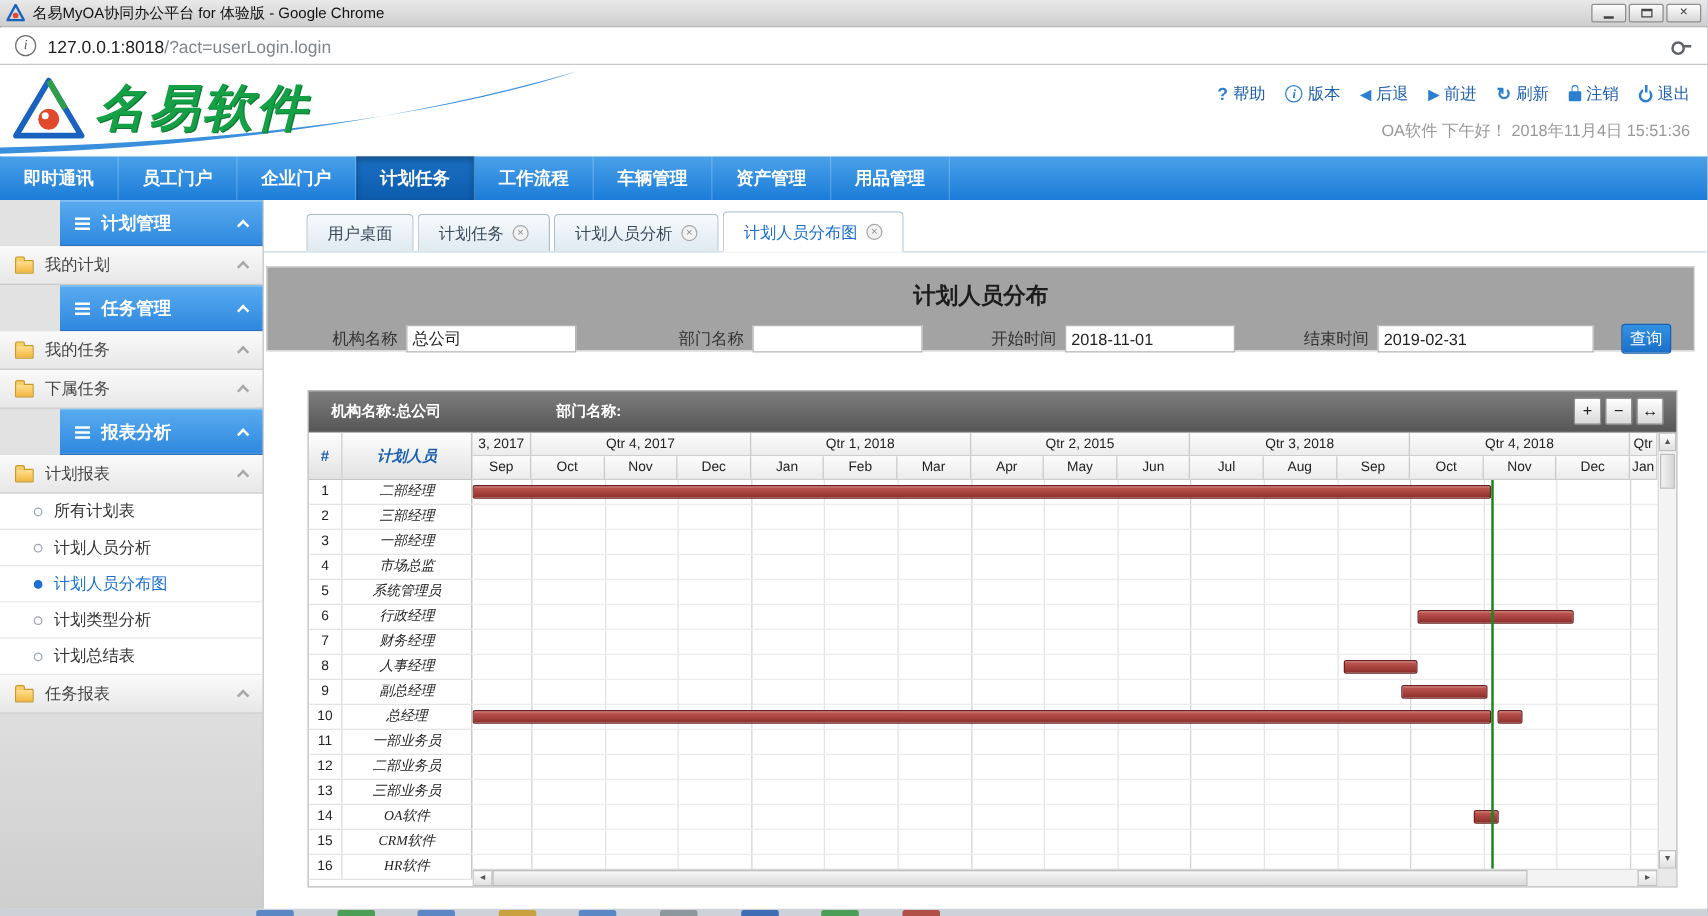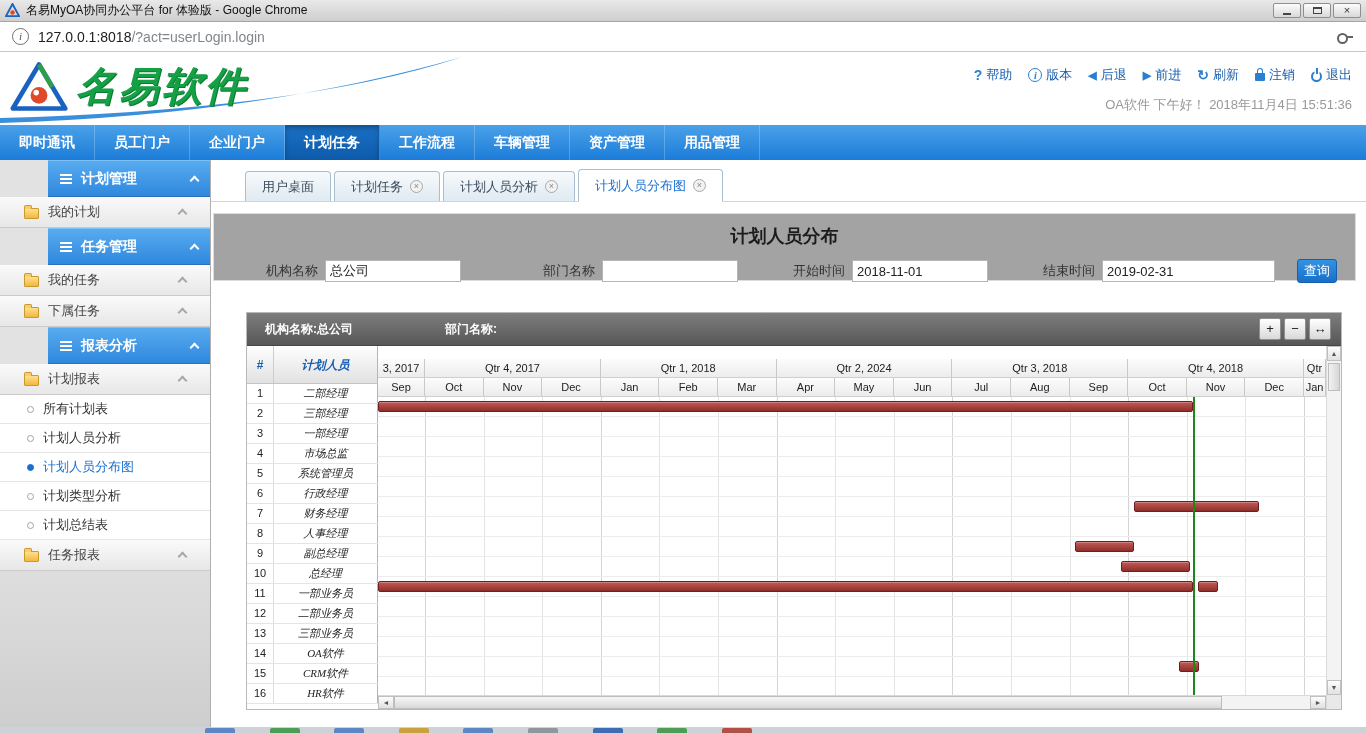--- a/index.html
+++ b/index.html
@@ -64,21 +64,21 @@
 
   
   .main { display:flex; height:567px; }
 
   
   .sidebar { width:211px; flex:none; background:#e2e2e2; border-right:1px solid #afafaf; display:flex; flex-direction:column; }
   .sb-section { height:37px; background:linear-gradient(#58abef,#2f88de); border-top:1px solid #7cc0f4;
                 border-bottom:1px solid #2a70bd; color:#fff; display:flex; align-items:center; padding:0 12px;
                 font-size:14px; font-weight:bold; gap:9px; flex:none;margin-left:48px; }
   .sb-folder { height:31px; background:linear-gradient(#fafafa,#e7e7e7); border-bottom:1px solid #cbcbcb;
-               display:flex; align-items:center; padding:0 24px; font-size:13px; color:#444; gap:9px; flex:none; }
+               display:flex; align-items:center; padding:0 12px; font-size:13px; color:#444; gap:9px; flex:none; }
   .sb-leaf { height:29px; background:#fff; border-bottom:1px solid #e5e5e5; display:flex; align-items:center;
              padding:0 12px 0 27px; font-size:13px; color:#333; gap:9px; flex:none; }
   .sb-leaf.active { color:#1a6fd0; }
   .sb-chev { margin-left:auto; width:7px; height:7px; border-left:2px solid #fff; border-top:2px solid #fff;
              transform:rotate(45deg); margin-top:3px; }
   .sb-folder .sb-chev { border-color:#a8a8a8; }
   .bullet { width:7px; height:7px; border:1px solid #9aa6b0; border-radius:50%; background:#fff; flex:none; }
   .sb-leaf.active .bullet { background:#1a6fd0; border-color:#1a6fd0; }
   .folder-ico { width:15px; height:11px; background:linear-gradient(#ffdf8e,#f3b740); border:1px solid #c99b2b;
                 border-radius:1px; position:relative; flex:none; margin-top:2px; }
@@ -124,21 +124,21 @@
   .g-left { width:131px; flex:none; }
   .g-left-head { display:flex; height:38px; background:linear-gradient(#fefefe,#e2e2e2); border-bottom:1px solid #c5c5c5; }
   .glh-num { width:27px; border-right:1px solid #cdcdcd; color:#1a5fb0; font-weight:bold; font-size:12px;
              text-align:center; line-height:38px; }
   .glh-name { flex:1; color:#1a5fb0; font-weight:bold; font-style:italic; font-size:12px; text-align:center;
               line-height:38px; border-right:1px solid #b5b5b5; }
   .gl-row { display:flex; height:20px; border-bottom:1px solid #e4e4e4; background:#fff; }
   .gl-num { width:27px; border-right:1px solid #dcdcdc; font-size:11px; color:#222; text-align:center; line-height:19px; }
   .gl-name { flex:1; font-size:11px; font-style:italic; font-family:"Liberation Serif",serif; color:#222;
              text-align:center; line-height:19px; border-right:1px solid #b5b5b5; }
-  .g-timeline { position:relative; flex:1; overflow:hidden;margin-top:13px; }
+  .g-timeline { position:relative; flex:1; overflow:hidden; }
   .g-qrow,.g-mrow { position:relative; height:19px; border-bottom:1px solid #cfcfcf;
                     background:linear-gradient(#fcfcfc,#ececec); overflow:hidden; }
   .q-cell,.m-cell { position:absolute; top:0; height:19px; line-height:18px; font-size:11px; color:#222;
                     text-align:center; border-right:1px solid #c9c9c9; overflow:hidden; white-space:nowrap; }
   .g-grid { position:relative; height:320px; background:#fff; overflow:hidden; }
   .vline { position:absolute; top:0; bottom:0; width:1px; background:#e4e4e4; }
   .vline.q { background:#d4d4d4; }
   .hrow { position:absolute; left:0; right:0; height:20px; border-bottom:1px solid #ececec; }
   .bar { position:absolute; height:11px; background:linear-gradient(#c35b56,#8e2f2b); border:1px solid #6d201d;
          border-radius:2px; box-shadow:inset 0 1px 0 rgba(255,255,255,.25); z-index:3; }
@@ -429,21 +429,21 @@
                 <div class="gl-num" data-interactable="false">16</div>
                 <div class="gl-name" data-interactable="false">HR软件</div>
               </div>
             </div>
         </div>
         <div class="g-timeline" data-interactable="false">
           <div class="g-qrow" data-interactable="false">
               <div class="q-cell" data-interactable="false" style="left: 0px; width: 47px;">3, 2017</div>
               <div class="q-cell" data-interactable="false" style="left: 47px; width: 175.8px;">Qtr 4, 2017</div>
               <div class="q-cell" data-interactable="false" style="left: 222.8px; width: 175.8px;">Qtr 1, 2018</div>
-              <div class="q-cell" data-interactable="false" style="left: 398.6px; width: 175.8px;">Qtr 2, 2024</div>
+              <div class="q-cell" data-interactable="false" style="left: 398.6px; width: 175.8px;">Qtr 2, 2015</div>
               <div class="q-cell" data-interactable="false" style="left: 574.4px; width: 175.8px;">Qtr 3, 2018</div>
               <div class="q-cell" data-interactable="false" style="left: 750.2px; width: 175.8px;">Qtr 4, 2018</div>
               <div class="q-cell" data-interactable="false" style="left: 926px; width: 22px;">Qtr</div>
             </div>
           <div class="g-mrow" data-interactable="false">
               <div class="m-cell" data-interactable="false" style="left: 0px; width: 47px;">Sep</div>
               <div class="m-cell" data-interactable="false" style="left: 47px; width: 58.6px;">Oct</div>
               <div class="m-cell" data-interactable="false" style="left: 105.6px; width: 58.6px;">Nov</div>
               <div class="m-cell" data-interactable="false" style="left: 164.2px; width: 58.6px;">Dec</div>
               <div class="m-cell" data-interactable="false" style="left: 222.8px; width: 58.6px;">Jan</div>

